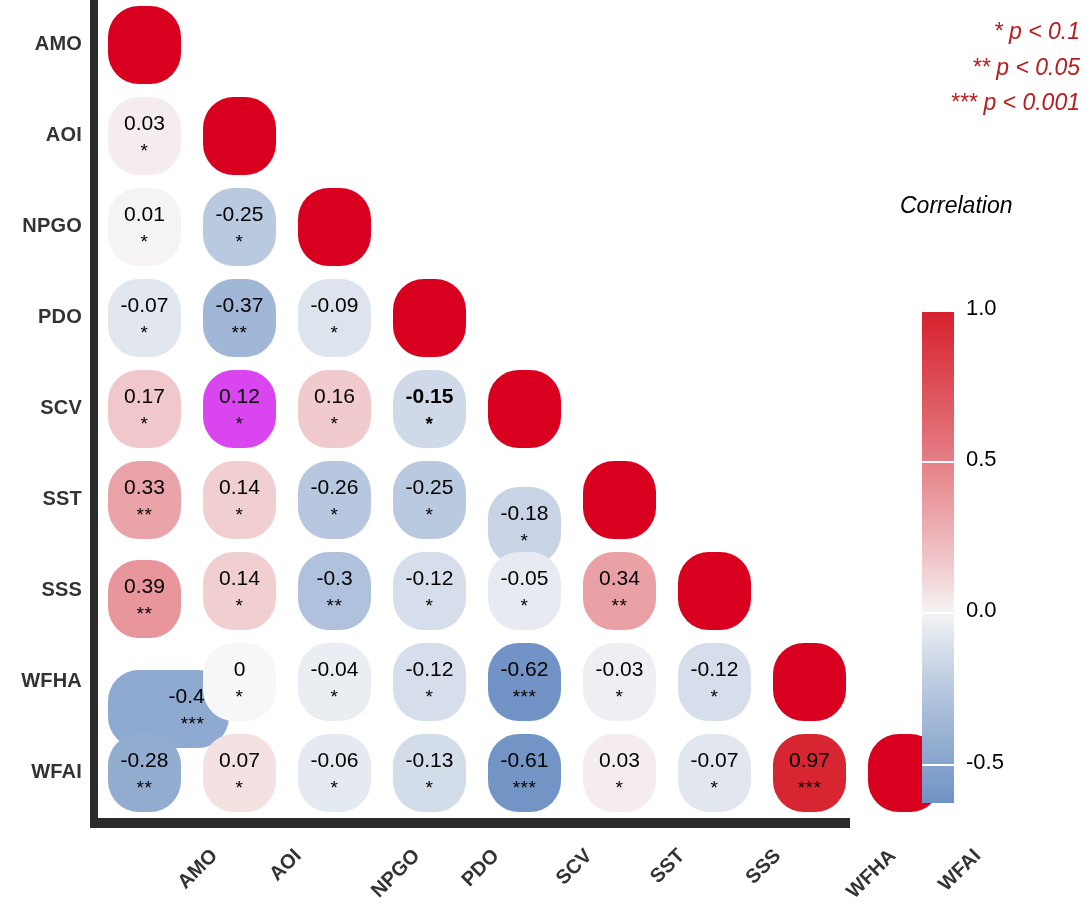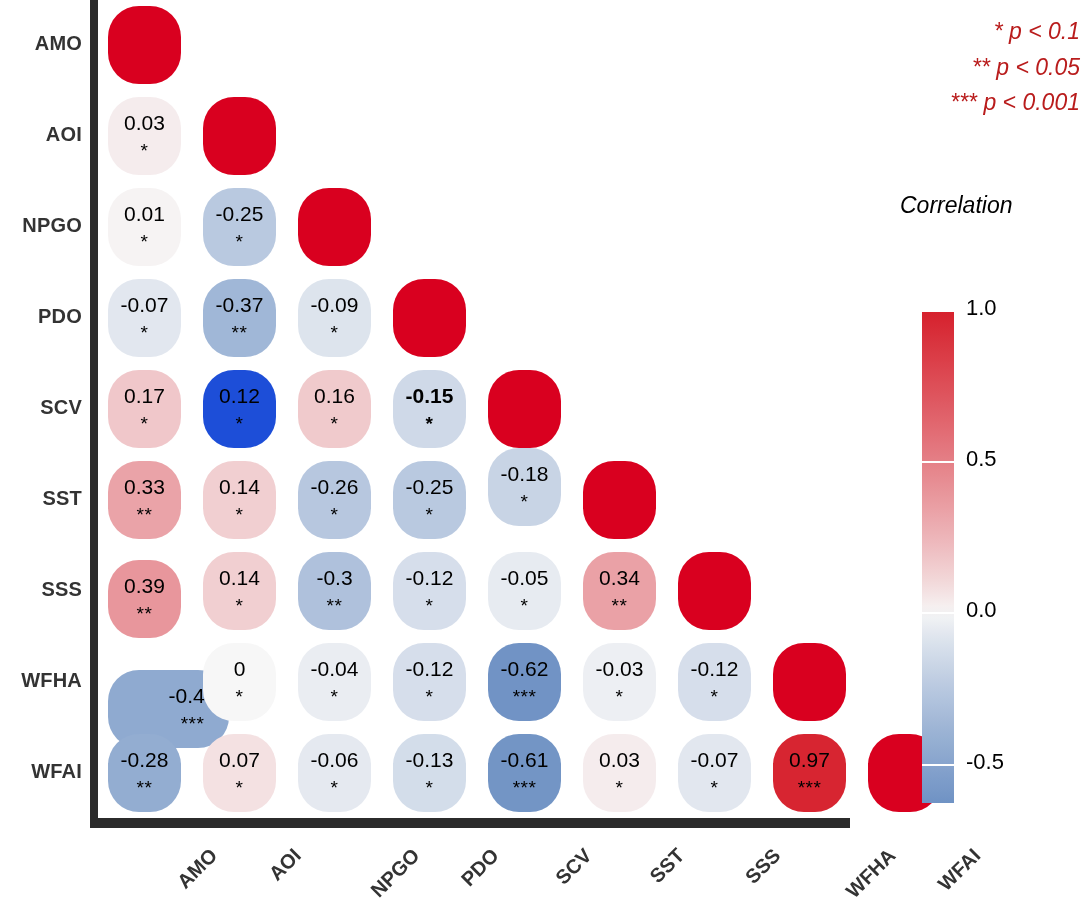--- a/index.html
+++ b/index.html
@@ -216,21 +216,21 @@
       </div>
       <div class="cell" style="left: 298px; top: 279px; background: rgb(221, 228, 237);">
         <span class="val">-0.09</span>
         <span class="stars">*</span>
       </div>
       <div class="cell diag" style="left: 393px; top: 279px; background: rgb(217, 0, 31);"></div>
       <div class="cell" style="left: 108px; top: 370px; background: rgb(240, 199, 202);">
         <span class="val">0.17</span>
         <span class="stars">*</span>
       </div>
-      <div class="cell" style="left: 203px; top: 370px; background: #1d4ed8;">
+      <div class="cell" style="left: 203px; top: 370px; background: #d946ef;">
         <span class="val">0.12</span>
         <span class="stars">*</span>
       </div>
       <div class="cell" style="left: 298px; top: 370px; background: rgb(240, 202, 204);">
         <span class="val">0.16</span>
         <span class="stars">*</span>
       </div>
       <div class="cell" style="left: 393px; top: 370px; background: rgb(207, 217, 232); font-weight: bold;">
         <span class="val">-0.15</span>
         <span class="stars">*</span>
@@ -245,21 +245,21 @@
         <span class="stars">*</span>
       </div>
       <div class="cell" style="left: 298px; top: 461px; background: rgb(183, 199, 223);">
         <span class="val">-0.26</span>
         <span class="stars">*</span>
       </div>
       <div class="cell" style="left: 393px; top: 461px; background: rgb(185, 201, 224);">
         <span class="val">-0.25</span>
         <span class="stars">*</span>
       </div>
-      <div class="cell" style="left: 488px; top: 448px; background: rgb(200, 212, 229);">
+      <div class="cell" style="left: 488px; top: 487px; background: rgb(200, 212, 229);">
         <span class="val">-0.18</span>
         <span class="stars">*</span>
       </div>
       <div class="cell diag" style="left: 583px; top: 461px; background: rgb(217, 0, 31);"></div>
       <div class="cell" style="left: 108px; top: 560px; background: rgb(232, 150, 156);">
         <span class="val">0.39</span>
         <span class="stars">**</span>
       </div>
       <div class="cell" style="left: 203px; top: 552px; background: rgb(241, 207, 209);">
         <span class="val">0.14</span>

